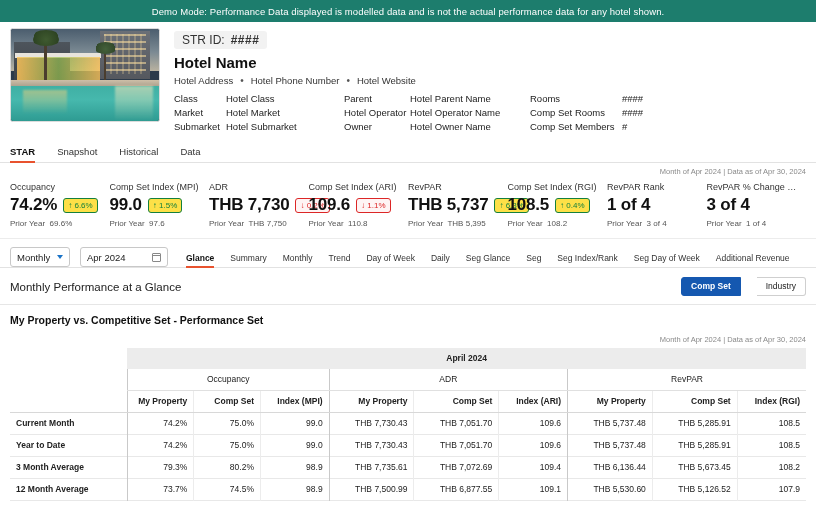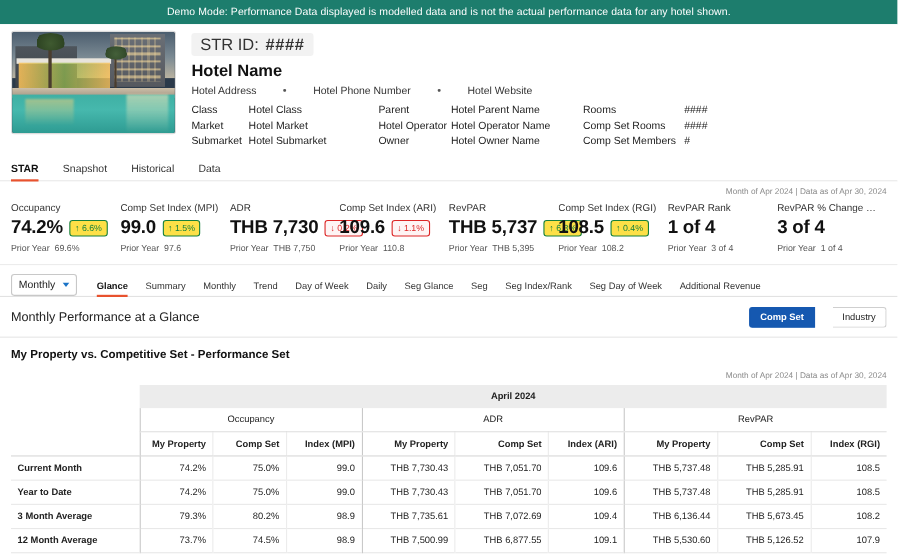--- a/index.html
+++ b/index.html
@@ -100,25 +100,25 @@
   .ph-palm2::before{
     content:""; position:absolute; left:-10px; top:-5px; width:23px; height:12px;
     border-radius:50%;
     background: radial-gradient(circle at 50% 60%, #44603a 0%, #32492a 70%, transparent 72%);
   }
 
   .hotel-info { flex: 1 1 auto; min-width: 0; padding-top: 2px; }
   .str-id {
     display:inline-flex; gap:6px;
     background:#f2f2f2; border-radius:3px;
-    padding: 2px 8px; font-size: 15px; color:#333;
+    padding: 2px 8px; font-size: 12px; color:#333;
   }
   .str-id .val { font-weight:700; letter-spacing:0.5px; }
   .hotel-name { font-size: 15px; font-weight: 700; margin: 5px 0 4px 0; color:#111; }
-  .contact-row { font-size: 9.5px; color:#333; display:flex; align-items:center; gap:24px;text-align:center; }
+  .contact-row { font-size: 9.5px; color:#333; display:flex; align-items:center; gap:7px;text-align:center; }
   .contact-row .dot { color:#555; font-size: 10px; line-height:1; }
   .attr-grid {
     margin-top: 7px;
     display: grid;
     grid-template-columns: 52px 118px 66px 120px 92px auto;
     row-gap: 2px;
     font-size: 9.5px;
     color:#222;
   }
   .attr-grid div { line-height: 12px; white-space: nowrap; }
@@ -379,20 +379,24 @@
       <div class="kpi-prior"><span>Prior Year</span>&nbsp; <span>1 of 4</span></div>
     </div>
 
   </div>
 </div>
 
 <div class="controls subtabs-rule">
   <div class="select-box">
     <span>Monthly</span>
     <span class="caret"></span>
+  </div>
+  <div class="date-box">
+    <span>Apr 2024</span>
+    <span class="cal-ico"></span>
   </div>
   <div class="subtabs">
     <div class="subtab active"><span>Glance</span></div>
     <div class="subtab"><span>Summary</span></div>
     <div class="subtab"><span>Monthly</span></div>
     <div class="subtab"><span>Trend</span></div>
     <div class="subtab"><span>Day of Week</span></div>
     <div class="subtab"><span>Daily</span></div>
     <div class="subtab"><span>Seg Glance</span></div>
     <div class="subtab"><span>Seg</span></div>

